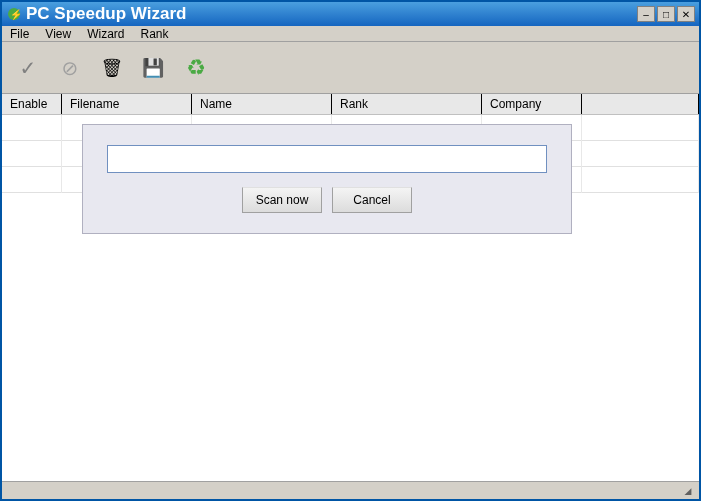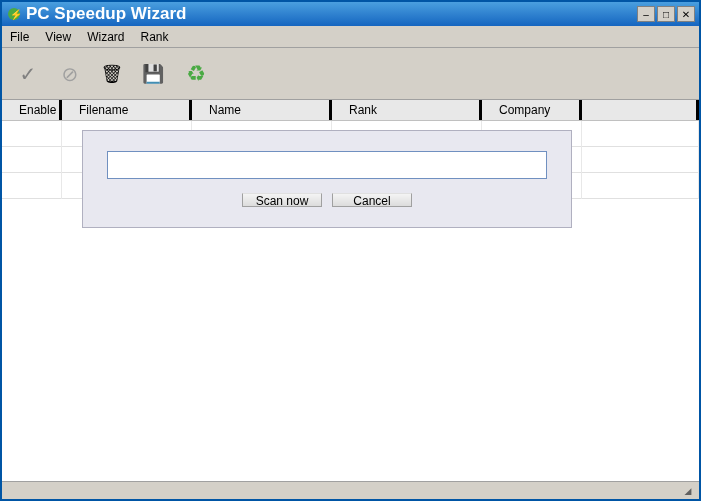--- a/index.html
+++ b/index.html
@@ -56,21 +56,21 @@
       justify-content: center;
       font-size: 10px;
       cursor: pointer;
       color: #000;
     }
     .title-btn.close {
       background: #d4d0c8;
     }
     .menu-bar {
       background: #d4d0c8;
-      height: 22px;
+      height: 16px;
       display: flex;
       align-items: center;
       border-bottom: 1px solid #a0a0a0;
       flex-shrink: 0;
     }
     .menu-item {
       padding: 2px 8px;
       cursor: pointer;
       font-size: 12px;
       color: #000;
@@ -104,23 +104,23 @@
       overflow: hidden;
     }
     .table-header {
       display: grid;
       grid-template-columns: 60px 130px 140px 150px 100px 1fr;
       background: #e8e8e8;
       border-bottom: 1px solid #c0c0c0;
       flex-shrink: 0;
     }
     .table-header-cell {
-      padding: 3px 17px;
-      font-size: 12px;
-      border-right: 3px solid #000000;
+      padding: 3px 8px;
+      font-size: 12px;
+      border-right: 1px solid #000000;
       color: #000;
       font-weight: normal;
     }
     .table-body {
       flex: 1;
       overflow: hidden;
       position: relative;
     }
     .table-row {
       display: grid;
@@ -155,21 +155,21 @@
       padding: 2px 4px;
       font-size: 12px;
       outline: none;
     }
     .dialog-buttons {
       display: flex;
       gap: 10px;
     }
     .dialog-btn {
       min-width: 80px;
-      height: 14px;
+      height: 26px;
       background: linear-gradient(to bottom, #f4f4f4, #dcdcdc);
       border: 1px solid #a0a0a0;
       border-top-color: #e0e0e0;
       cursor: pointer;
       font-size: 12px;
       padding: 0 12px;
       color: #000;
     }
     .status-bar {
       height: 18px;

